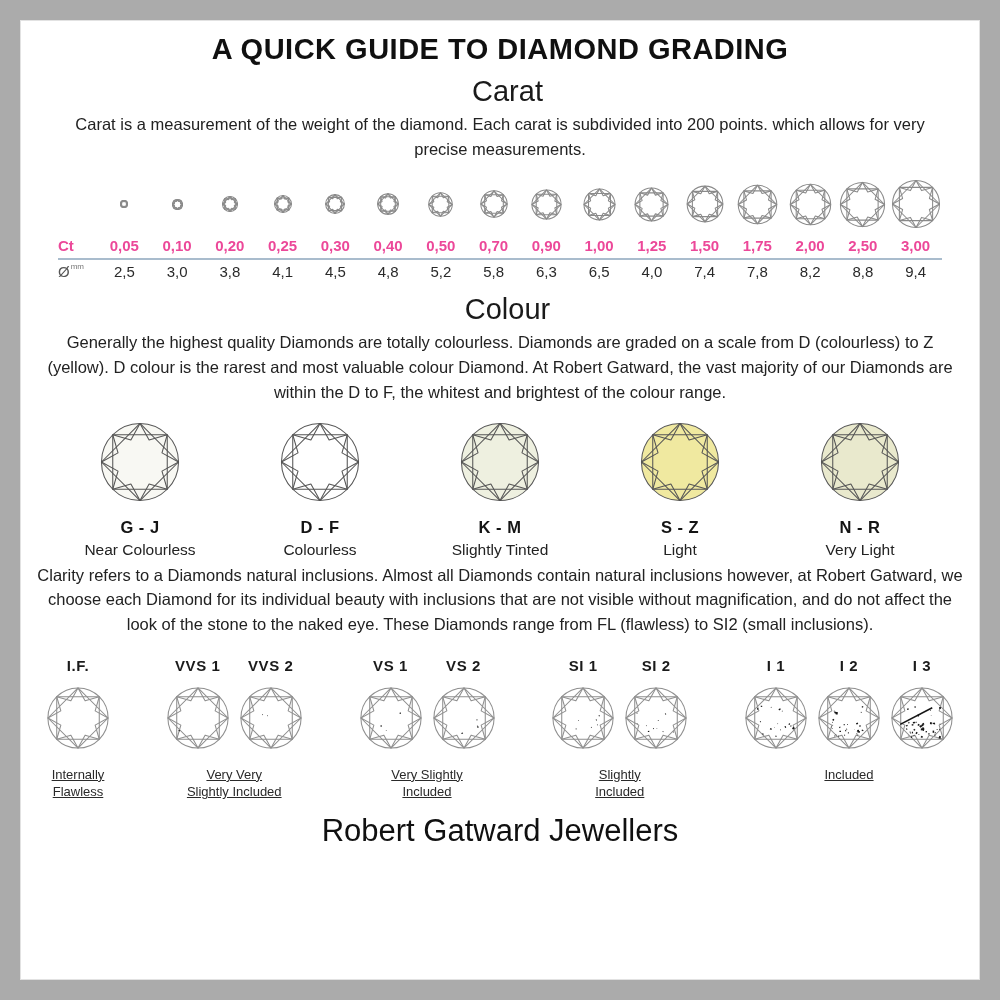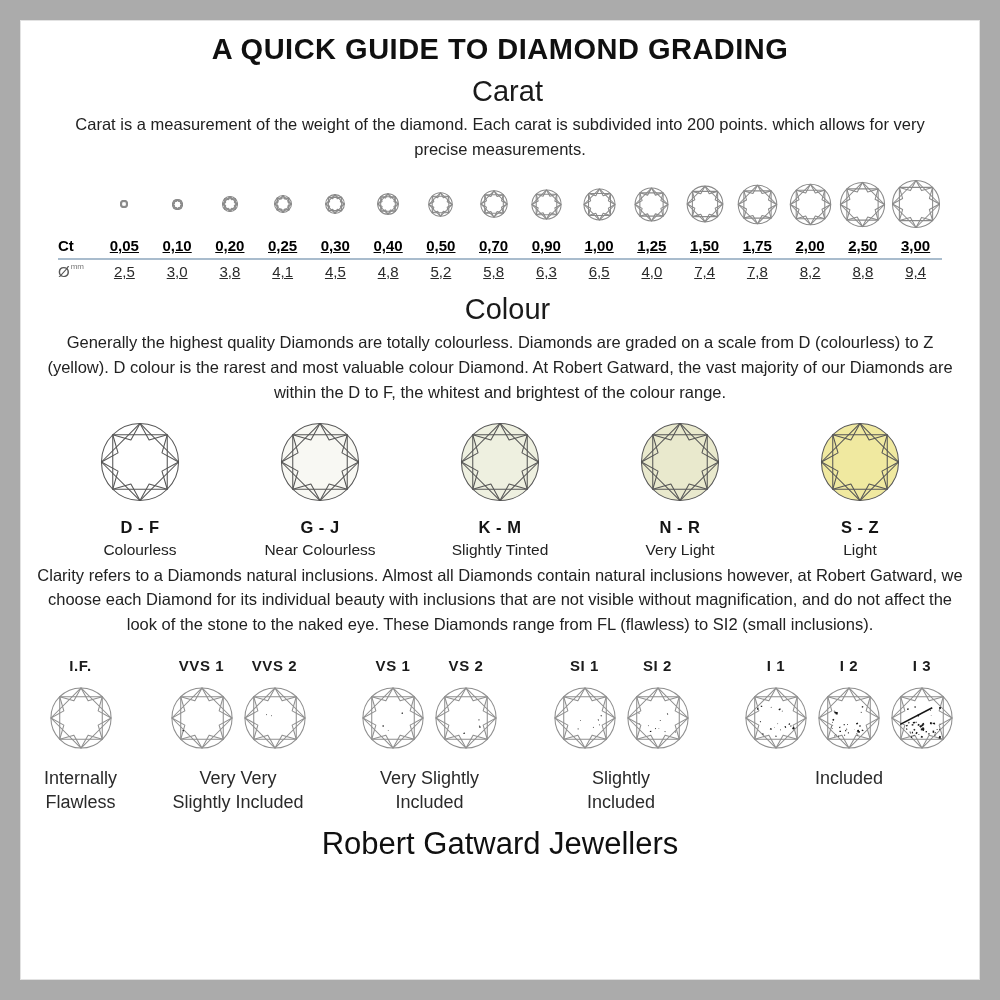--- a/index.html
+++ b/index.html
@@ -37,23 +37,23 @@
     text-align:center;
     font-size:16.5px;
     line-height:1.5;
     color:#222;
     margin:4px auto 0 auto;
   }
   
   .carat-strip{ width:884px; margin:14px auto 0 auto; }
   .c-row{ display:flex; align-items:center; }
   .c-label{ width:40px; flex:0 0 40px; font-size:15px; }
-  .c-cell{ flex:1 1 0; display:flex; justify-content:center; align-items:center; text-align:center;text-decoration:underline; }
+  .c-cell{ flex:1 1 0; display:flex; justify-content:center; align-items:center; text-align:center; }
   .row-diamonds .c-cell{ height:58px; }
-  .row-ct{ font-weight:bold; font-size:15px; color:#000000; margin-top:4px; }
+  .row-ct{ font-weight:bold; font-size:15px; color:#ec4899; margin-top:4px; }
   .row-ct .c-label{ font-weight:bold; }
   .carat-divider{ height:2px; background:#a9bccd; margin:4px 0 3px 0; }
   .row-mm{ font-size:15px; color:#2a2a2a; }
   .row-mm .c-label{ color:#555; }
   .mm-unit{ font-size:8px; color:#777; vertical-align:top; line-height:1; display:inline-block; margin-left:1px; }
   
   .colour-row{
     width:900px; margin:16px auto 0 auto;
     display:flex; justify-content:space-between;
   }
@@ -62,21 +62,21 @@
   .colour-name{ font-size:15.5px; margin-top:4px; color:#222; }
   
   .clarity-strip{
     width:912px; margin:20px auto 0 auto;
     display:flex; justify-content:space-between;
   }
   .clarity-group{ display:flex; flex-direction:column; align-items:center; }
   .clarity-diamonds{ display:flex; gap:5px; }
   .clarity-cell{ display:flex; flex-direction:column; align-items:center; width:68px; }
   .clarity-grade{ font-weight:bold; font-size:15px; letter-spacing:.6px; color:#1b1b1b; margin-bottom:12px; white-space:nowrap;}
-  .clarity-name{ font-size:18px; color:#2a2a2a; text-align:center; line-height:1.35; margin-top:12px; }
+  .clarity-name{ font-size:13px; color:#2a2a2a; text-align:center; line-height:1.35; margin-top:12px;text-decoration:underline; }
   .page-footer{
     text-align:center; font-size:31px; font-weight:400; color:#101010;
     margin-top:12px;
   }
 </style>
 </head>
 <body>
 
 <div class="sheet">
 
@@ -402,54 +402,54 @@
       </div>
   </div>
 
   <div class="section-heading" style="margin-top:14px">Colour</div>
   <div class="section-desc" style="max-width:930px">Generally the highest quality Diamonds are totally colourless. Diamonds are graded on a scale from D (colourless) to Z (yellow). D colour is the rarest and most valuable colour Diamond. At Robert Gatward, the vast majority of our Diamonds are within the D to F, the whitest and brightest of the colour range.</div>
 
   <div class="colour-row" id="colour-row">
       <div class="colour-col">
         <svg width="82" height="82" viewBox="0 0 100 100">
           <g fill="none" stroke="#555555" stroke-width="1.28" stroke-linejoin="round">
+            <circle cx="50" cy="50" r="47" fill="#f8f8f3"></circle>
+            <polygon points="83.23,16.77 16.77,16.77 16.77,83.23 83.23,83.23"></polygon>
+            <polygon points="97.00,50.00 50.00,3.00 3.00,50.00 50.00,97.00"></polygon>
+            <polyline points="97.00,50.00 76.79,38.90 83.23,16.77"></polyline>
+            <polyline points="83.23,16.77 61.10,23.21 50.00,3.00"></polyline>
+            <polyline points="50.00,3.00 38.90,23.21 16.77,16.77"></polyline>
+            <polyline points="16.77,16.77 23.21,38.90 3.00,50.00"></polyline>
+            <polyline points="3.00,50.00 23.21,61.10 16.77,83.23"></polyline>
+            <polyline points="16.77,83.23 38.90,76.79 50.00,97.00"></polyline>
+            <polyline points="50.00,97.00 61.10,76.79 83.23,83.23"></polyline>
+            <polyline points="83.23,83.23 76.79,61.10 97.00,50.00"></polyline>
+          </g>
+        </svg>
+        <div class="colour-grade">G - J</div>
+        <div class="colour-name">Near Colourless</div>
+      </div>
+      <div class="colour-col">
+        <svg width="82" height="82" viewBox="0 0 100 100">
+          <g fill="none" stroke="#555555" stroke-width="1.28" stroke-linejoin="round">
             <circle cx="50" cy="50" r="47" fill="#ffffff"></circle>
             <polygon points="83.23,16.77 16.77,16.77 16.77,83.23 83.23,83.23"></polygon>
             <polygon points="97.00,50.00 50.00,3.00 3.00,50.00 50.00,97.00"></polygon>
             <polyline points="97.00,50.00 76.79,38.90 83.23,16.77"></polyline>
             <polyline points="83.23,16.77 61.10,23.21 50.00,3.00"></polyline>
             <polyline points="50.00,3.00 38.90,23.21 16.77,16.77"></polyline>
             <polyline points="16.77,16.77 23.21,38.90 3.00,50.00"></polyline>
             <polyline points="3.00,50.00 23.21,61.10 16.77,83.23"></polyline>
             <polyline points="16.77,83.23 38.90,76.79 50.00,97.00"></polyline>
             <polyline points="50.00,97.00 61.10,76.79 83.23,83.23"></polyline>
             <polyline points="83.23,83.23 76.79,61.10 97.00,50.00"></polyline>
           </g>
         </svg>
         <div class="colour-grade">D - F</div>
         <div class="colour-name">Colourless</div>
-      </div>
-      <div class="colour-col">
-        <svg width="82" height="82" viewBox="0 0 100 100">
-          <g fill="none" stroke="#555555" stroke-width="1.28" stroke-linejoin="round">
-            <circle cx="50" cy="50" r="47" fill="#f8f8f3"></circle>
-            <polygon points="83.23,16.77 16.77,16.77 16.77,83.23 83.23,83.23"></polygon>
-            <polygon points="97.00,50.00 50.00,3.00 3.00,50.00 50.00,97.00"></polygon>
-            <polyline points="97.00,50.00 76.79,38.90 83.23,16.77"></polyline>
-            <polyline points="83.23,16.77 61.10,23.21 50.00,3.00"></polyline>
-            <polyline points="50.00,3.00 38.90,23.21 16.77,16.77"></polyline>
-            <polyline points="16.77,16.77 23.21,38.90 3.00,50.00"></polyline>
-            <polyline points="3.00,50.00 23.21,61.10 16.77,83.23"></polyline>
-            <polyline points="16.77,83.23 38.90,76.79 50.00,97.00"></polyline>
-            <polyline points="50.00,97.00 61.10,76.79 83.23,83.23"></polyline>
-            <polyline points="83.23,83.23 76.79,61.10 97.00,50.00"></polyline>
-          </g>
-        </svg>
-        <div class="colour-grade">G - J</div>
-        <div class="colour-name">Near Colourless</div>
       </div>
       <div class="colour-col">
         <svg width="82" height="82" viewBox="0 0 100 100">
           <g fill="none" stroke="#555555" stroke-width="1.28" stroke-linejoin="round">
             <circle cx="50" cy="50" r="47" fill="#eef0e0"></circle>
             <polygon points="83.23,16.77 16.77,16.77 16.77,83.23 83.23,83.23"></polygon>
             <polygon points="97.00,50.00 50.00,3.00 3.00,50.00 50.00,97.00"></polygon>
             <polyline points="97.00,50.00 76.79,38.90 83.23,16.77"></polyline>
             <polyline points="83.23,16.77 61.10,23.21 50.00,3.00"></polyline>
             <polyline points="50.00,3.00 38.90,23.21 16.77,16.77"></polyline>
@@ -459,54 +459,54 @@
             <polyline points="50.00,97.00 61.10,76.79 83.23,83.23"></polyline>
             <polyline points="83.23,83.23 76.79,61.10 97.00,50.00"></polyline>
           </g>
         </svg>
         <div class="colour-grade">K - M</div>
         <div class="colour-name">Slightly Tinted</div>
       </div>
       <div class="colour-col">
         <svg width="82" height="82" viewBox="0 0 100 100">
           <g fill="none" stroke="#555555" stroke-width="1.28" stroke-linejoin="round">
+            <circle cx="50" cy="50" r="47" fill="#f0e9a0"></circle>
+            <polygon points="83.23,16.77 16.77,16.77 16.77,83.23 83.23,83.23"></polygon>
+            <polygon points="97.00,50.00 50.00,3.00 3.00,50.00 50.00,97.00"></polygon>
+            <polyline points="97.00,50.00 76.79,38.90 83.23,16.77"></polyline>
+            <polyline points="83.23,16.77 61.10,23.21 50.00,3.00"></polyline>
+            <polyline points="50.00,3.00 38.90,23.21 16.77,16.77"></polyline>
+            <polyline points="16.77,16.77 23.21,38.90 3.00,50.00"></polyline>
+            <polyline points="3.00,50.00 23.21,61.10 16.77,83.23"></polyline>
+            <polyline points="16.77,83.23 38.90,76.79 50.00,97.00"></polyline>
+            <polyline points="50.00,97.00 61.10,76.79 83.23,83.23"></polyline>
+            <polyline points="83.23,83.23 76.79,61.10 97.00,50.00"></polyline>
+          </g>
+        </svg>
+        <div class="colour-grade">S - Z</div>
+        <div class="colour-name">Light</div>
+      </div>
+      <div class="colour-col">
+        <svg width="82" height="82" viewBox="0 0 100 100">
+          <g fill="none" stroke="#555555" stroke-width="1.28" stroke-linejoin="round">
             <circle cx="50" cy="50" r="47" fill="#e9e9cd"></circle>
             <polygon points="83.23,16.77 16.77,16.77 16.77,83.23 83.23,83.23"></polygon>
             <polygon points="97.00,50.00 50.00,3.00 3.00,50.00 50.00,97.00"></polygon>
             <polyline points="97.00,50.00 76.79,38.90 83.23,16.77"></polyline>
             <polyline points="83.23,16.77 61.10,23.21 50.00,3.00"></polyline>
             <polyline points="50.00,3.00 38.90,23.21 16.77,16.77"></polyline>
             <polyline points="16.77,16.77 23.21,38.90 3.00,50.00"></polyline>
             <polyline points="3.00,50.00 23.21,61.10 16.77,83.23"></polyline>
             <polyline points="16.77,83.23 38.90,76.79 50.00,97.00"></polyline>
             <polyline points="50.00,97.00 61.10,76.79 83.23,83.23"></polyline>
             <polyline points="83.23,83.23 76.79,61.10 97.00,50.00"></polyline>
           </g>
         </svg>
         <div class="colour-grade">N - R</div>
         <div class="colour-name">Very Light</div>
-      </div>
-      <div class="colour-col">
-        <svg width="82" height="82" viewBox="0 0 100 100">
-          <g fill="none" stroke="#555555" stroke-width="1.28" stroke-linejoin="round">
-            <circle cx="50" cy="50" r="47" fill="#f0e9a0"></circle>
-            <polygon points="83.23,16.77 16.77,16.77 16.77,83.23 83.23,83.23"></polygon>
-            <polygon points="97.00,50.00 50.00,3.00 3.00,50.00 50.00,97.00"></polygon>
-            <polyline points="97.00,50.00 76.79,38.90 83.23,16.77"></polyline>
-            <polyline points="83.23,16.77 61.10,23.21 50.00,3.00"></polyline>
-            <polyline points="50.00,3.00 38.90,23.21 16.77,16.77"></polyline>
-            <polyline points="16.77,16.77 23.21,38.90 3.00,50.00"></polyline>
-            <polyline points="3.00,50.00 23.21,61.10 16.77,83.23"></polyline>
-            <polyline points="16.77,83.23 38.90,76.79 50.00,97.00"></polyline>
-            <polyline points="50.00,97.00 61.10,76.79 83.23,83.23"></polyline>
-            <polyline points="83.23,83.23 76.79,61.10 97.00,50.00"></polyline>
-          </g>
-        </svg>
-        <div class="colour-grade">S - Z</div>
-        <div class="colour-name">Light</div>
       </div>
     </div>
 
   <div class="section-desc" style="max-width:935px">Clarity refers to a Diamonds natural inclusions. Almost all Diamonds contain natural inclusions however, at Robert Gatward, we choose each Diamond for its individual beauty with inclusions that are not visible without magnification, and do not affect the look of the stone to the naked eye. These Diamonds range from FL (flawless) to SI2 (small inclusions).</div>
 
   <div class="clarity-strip" id="clarity-strip">
       <div class="clarity-group">
         <div class="clarity-diamonds">
           <div class="clarity-cell">
             <div class="clarity-grade">I.F.</div>

